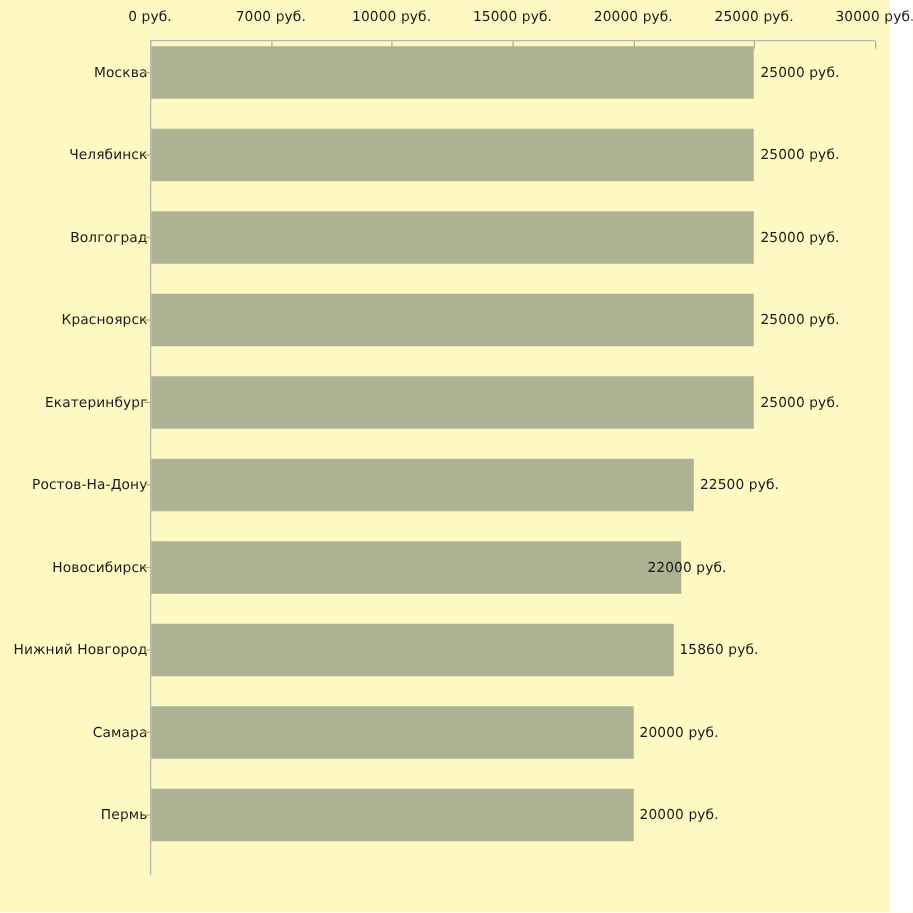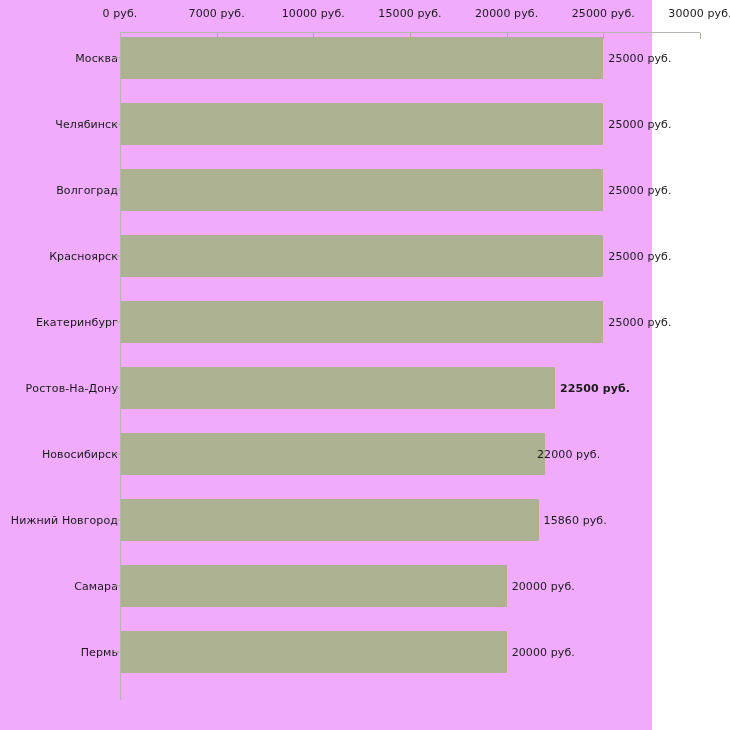--- a/index.html
+++ b/index.html
@@ -10,23 +10,23 @@
   body {
     width: 730px;
     height: 730px;
     font-family: "DejaVu Sans", sans-serif;
     color: #1a1a1a;
     overflow: hidden;
   }
 
   #chart-root {
     position: relative;
-    width: 652px;
+    width: 712px;
     height: 730px;
-    background: #f0abfc;
+    background: #fef9c3;
   }
 
   
   .axis-top {
     position: absolute;
     left: 0;
     top: 0;
     width: 730px;
     height: 34px;
   }
@@ -195,27 +195,27 @@
       <div class="bar-row" style="top: 268px; height: 42px;">
         <div class="cat-label">Екатеринбург</div>
         <div class="cat-tick"></div>
         <div class="bar" style="width: 482.333px; background: rgb(172, 178, 146);"></div>
         <div class="bar-value" style="left: 608.333px;">25000 руб.</div>
       </div>
       <div class="bar-row" style="top: 334px; height: 42px;">
         <div class="cat-label">Ростов-На-Дону</div>
         <div class="cat-tick"></div>
         <div class="bar" style="width: 434px; background: rgb(172, 178, 146);"></div>
-        <div class="bar-value" style="left: 560px; font-weight: bold;">22500 руб.</div>
+        <div class="bar-value" style="left: 560px;">22500 руб.</div>
       </div>
       <div class="bar-row" style="top: 400px; height: 42px;">
         <div class="cat-label">Новосибирск</div>
         <div class="cat-tick"></div>
         <div class="bar" style="width: 424.333px; background: rgb(172, 178, 146);"></div>
-        <div class="bar-value" style="left: 537px;">22000 руб.</div>
+        <div class="bar-value" style="left: 518px;">22000 руб.</div>
       </div>
       <div class="bar-row" style="top: 466px; height: 42px;">
         <div class="cat-label">Нижний Новгород</div>
         <div class="cat-tick"></div>
         <div class="bar" style="width: 417.567px; background: rgb(172, 178, 146);"></div>
         <div class="bar-value" style="left: 543.567px;">15860 руб.</div>
       </div>
       <div class="bar-row" style="top: 532px; height: 42px;">
         <div class="cat-label">Самара</div>
         <div class="cat-tick"></div>

